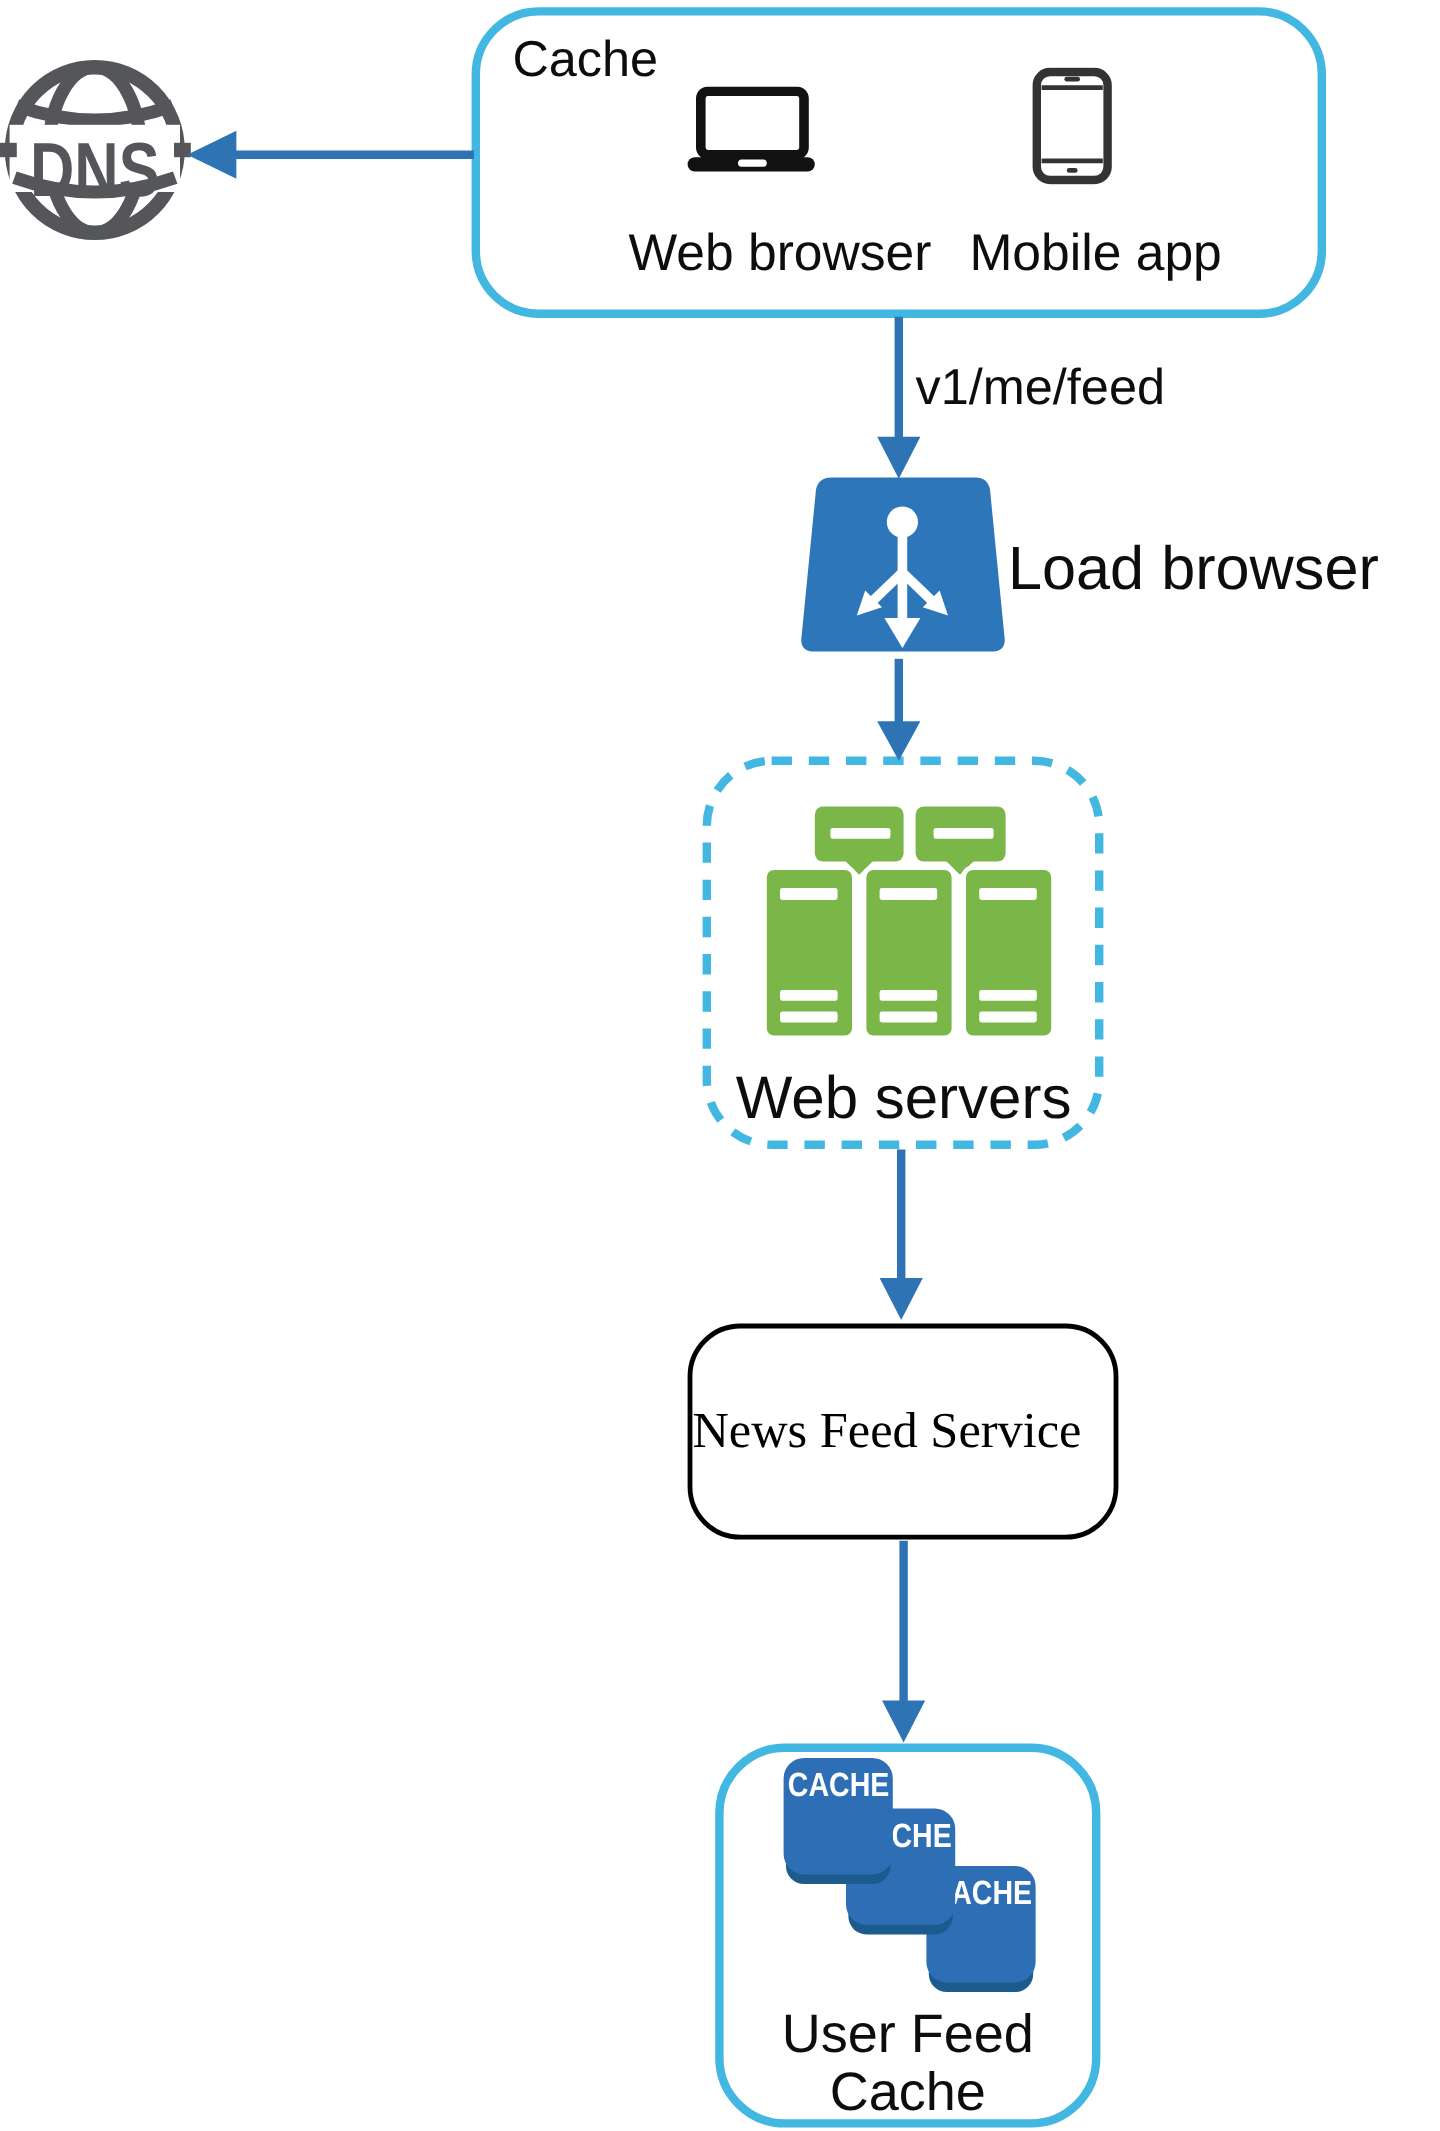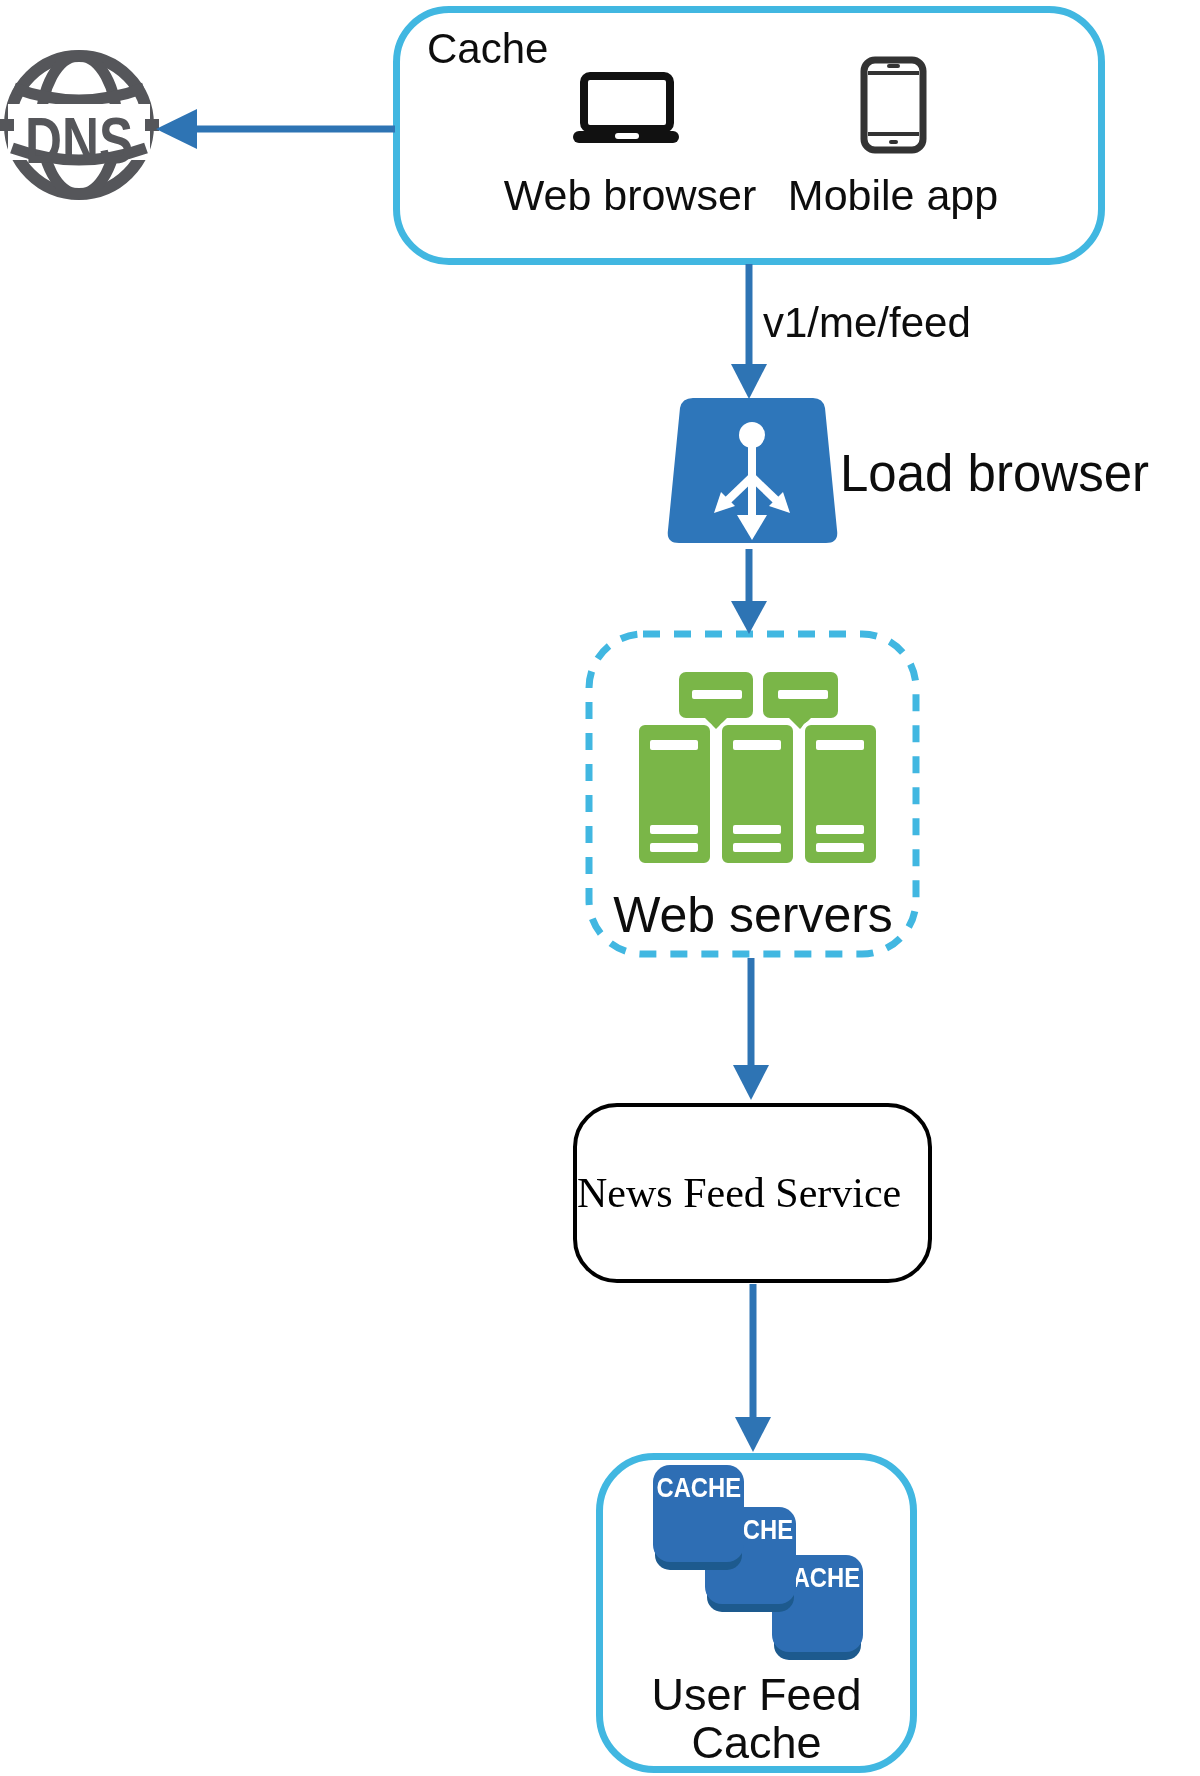--- a/index.html
+++ b/index.html
@@ -13,21 +13,21 @@
   .abs{position:absolute;}
   .connectors{position:absolute;left:0;top:0;z-index:10;pointer-events:none;}
 
   
   .user-box{
     left:393px;top:6px;width:698px;height:245px;
     border:7px solid #41b7e1;border-radius:56px;
     background:#fff;z-index:1;
   }
   .user-title{left:427px;top:26px;font-size:42px;color:#0d0d0d;z-index:2;line-height:1.1;}
-  .dev-label{top:172px;font-size:43px;color:#0d0d0d;text-align:center;z-index:2;line-height:1.1;white-space:nowrap;}
+  .dev-label{top:188px;font-size:43px;color:#0d0d0d;text-align:center;z-index:2;line-height:1.1;white-space:nowrap;margin-left:20px;}
   .web-browser-label{left:500px;width:260px;}
   .mobile-app-label{left:783px;width:220px;}
 
   .request-label{left:763px;top:300px;font-size:42px;color:#0d0d0d;z-index:2;line-height:1.1;}
   .lb-label{left:840px;top:446px;font-size:51px;color:#0d0d0d;z-index:2;line-height:1.1;white-space:nowrap;}
 
   .web-servers-label{left:588px;top:888px;width:330px;text-align:center;font-size:50px;color:#0d0d0d;z-index:2;line-height:1.1;}
 
   .nfs-box{
     left:573px;top:1103px;width:351px;height:172px;

